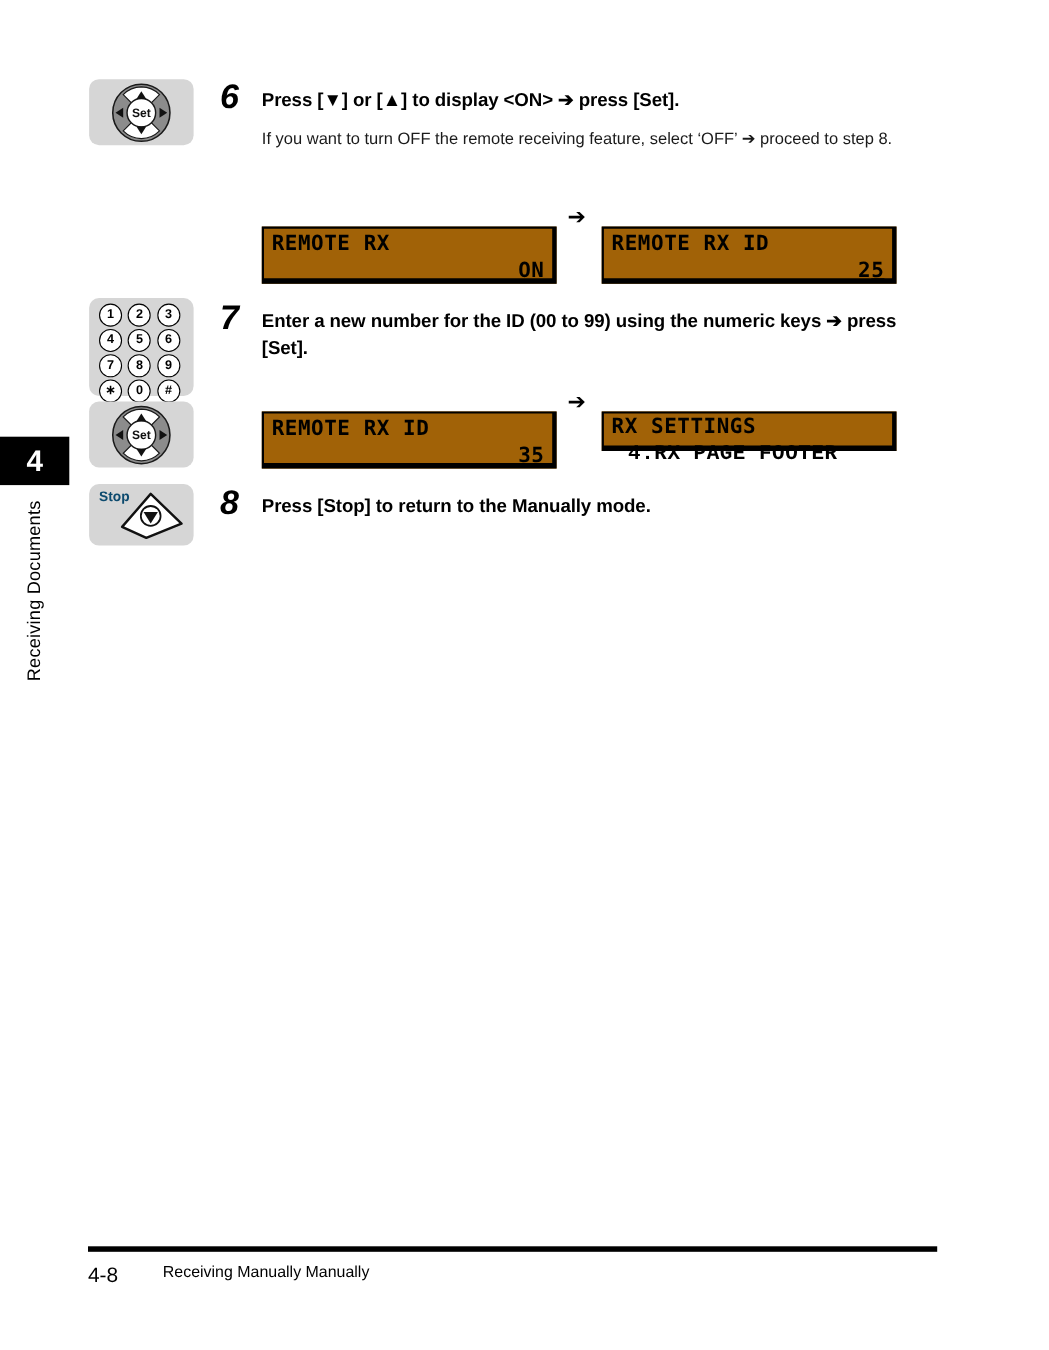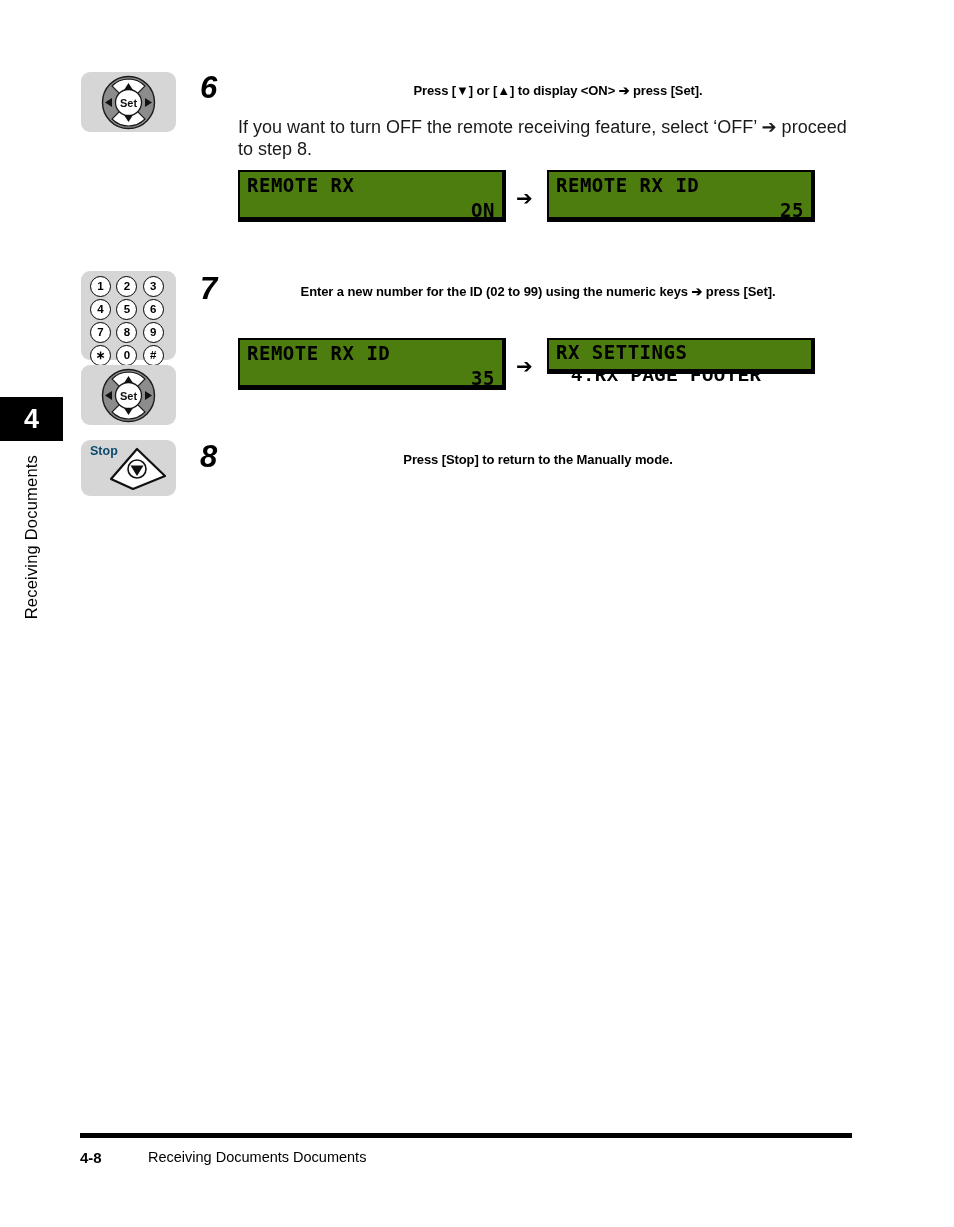--- a/index.html
+++ b/index.html
@@ -58,46 +58,46 @@
   }
   .step-num {
     position: absolute;
     font-size: 31px;
     font-weight: bold;
     font-style: italic;
     letter-spacing: -1px;
   }
   .step-title {
     position: absolute;
-    font-size: 13px;
+    font-size: 17px;
     font-weight: bold;
     line-height: 25px;
     letter-spacing: -0.1px;
-    text-align: center;
   }
   .step-body {
     position: absolute;
-    font-size: 18px;
+    font-size: 15px;
     font-weight: normal;
     line-height: 22px;
     color: #1a1a1a;
   }
 
   
   .lcd {
     position: absolute;
     box-sizing: border-box;
-    background: #4d7c0f;
+    background: #a16207;
     border: 2px solid #000;
     border-right-width: 4px;
     border-bottom-width: 5px;
     font-family: "DejaVu Sans Mono", monospace;
     font-size: 19px;
     font-weight: bold;
     letter-spacing: 0.5px;
+    margin-top: 36px;
   }
   .lcd .l-left {
     position: absolute;
     left: 7px;
     top: 2px;
   }
   .lcd .l-right {
     position: absolute;
     right: 7px;
     top: 27px;
@@ -165,22 +165,22 @@
     left: 80px;
     top: 1133px;
     width: 772px;
     height: 5px;
     background: #000;
   }
   .footer-page {
     position: absolute;
     left: 80px;
     top: 1149px;
-    font-size: 15px;
-    font-weight: bold;
+    font-size: 19px;
+    font-weight: normal;
   }
   .footer-title {
     position: absolute;
     left: 148px;
     top: 1149px;
     font-size: 14.5px;
     font-weight: normal;
   }
 </style>
 </head>
@@ -245,21 +245,21 @@
   <path d="M31.5 52 A23.5 23.5 0 0 1 15 45 L25 35 A11 11 0 0 0 38 35 L48 45 A23.5 23.5 0 0 1 31.5 52 Z" fill="#ffffff" stroke="#1a1a1a" stroke-width="1.1"></path>
   <circle cx="31.5" cy="28.5" r="13" fill="#ffffff" stroke="#1a1a1a" stroke-width="1.3"></circle>
   <text x="31.5" y="32.5" font-family="Liberation Sans, sans-serif" font-size="11" font-weight="bold" text-anchor="middle" fill="#111">Set</text>
   <polygon points="31.5,9 27,16 36,16" fill="#111"></polygon>
   <polygon points="31.5,48 27,41 36,41" fill="#111"></polygon>
   <polygon points="8,28.5 15,24 15,33" fill="#111"></polygon>
   <polygon points="55,28.5 48,24 48,33" fill="#111"></polygon>
 </svg>
 
 <div class="step-num" style="left:200px; top:271px;">7</div>
-<div class="step-title" style="left:238px; top:279px; width:600px;">Enter a new number for the ID (02 to 99) using the numeric keys ➔ press [Set].</div>
+<div class="step-title" style="left:238px; top:279px; width:600px;">Enter a new number for the ID (00 to 99) using the numeric keys ➔ press [Set].</div>
 
 <div class="lcd" style="left:238px; top:338px; width:268px; height:52px;">
   <span class="l-left">REMOTE RX ID</span>
   <span class="l-right"><span>3</span><span class="cursor-u">5</span></span>
 </div>
 <div class="arrow-between" style="left:516px; top:356px;">➔</div>
 <div class="lcd" style="left:547px; top:338px; width:268px; height:36px;">
   <span class="l-line1">RX SETTINGS</span>
   <span class="l-line2">4.RX PAGE FOOTER</span>
 </div>
@@ -270,13 +270,13 @@
   <path d="M32 2 L60 29 L28 42 L6 32 Z" fill="#ffffff" stroke="#111" stroke-width="2.2" stroke-linejoin="round"></path>
   <circle cx="32" cy="22" r="9" fill="#ffffff" stroke="#111" stroke-width="1.6"></circle>
   <polygon points="25.5,18.5 38.5,18.5 32,29" fill="#111"></polygon>
 </svg>
 
 <div class="step-num" style="left:200px; top:439px;">8</div>
 <div class="step-title" style="left:238px; top:447px; width:600px;">Press [Stop] to return to the Manually mode.</div>
 
 <div class="footer-rule"></div>
 <div class="footer-page">4-8</div>
-<div class="footer-title">Receiving Documents Documents</div>
+<div class="footer-title">Receiving Manually Manually</div>
 
 </body></html>

